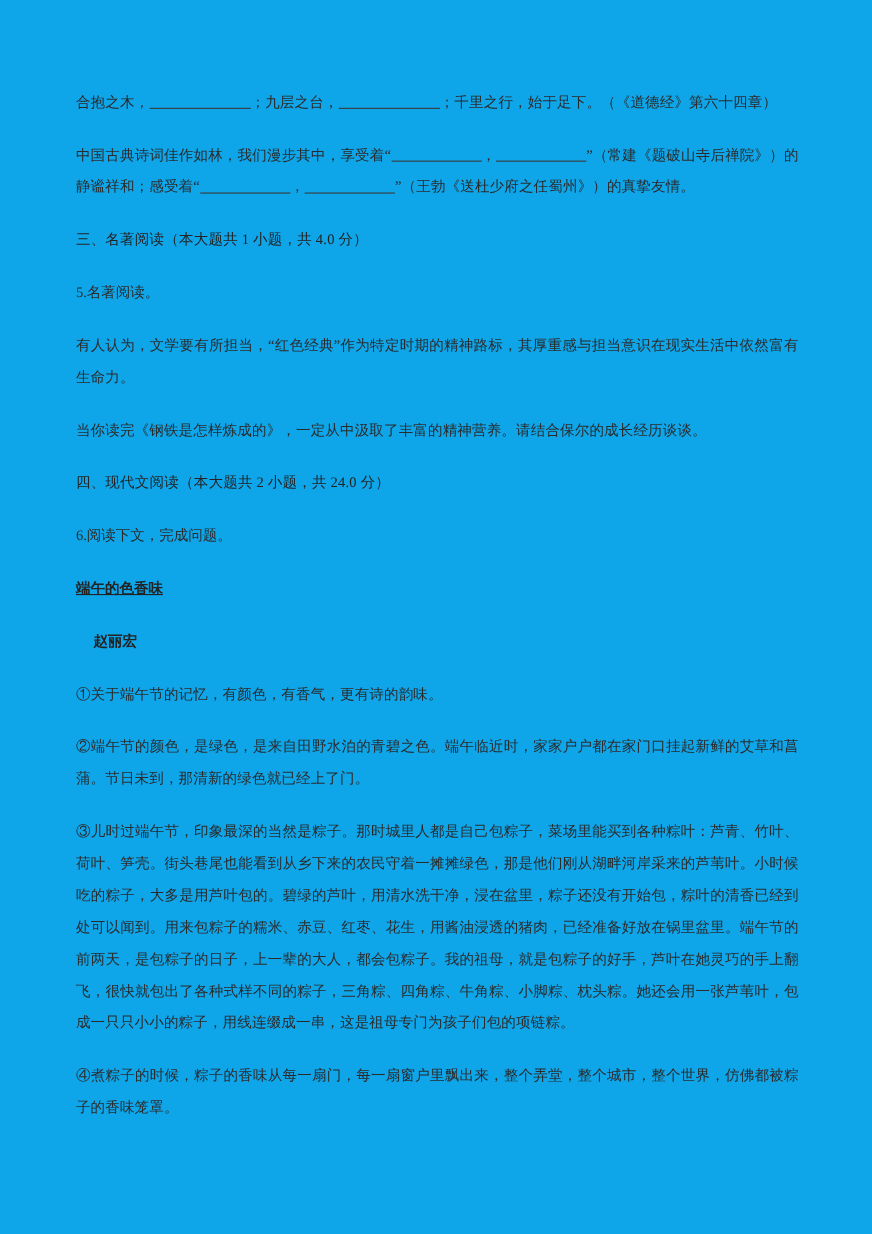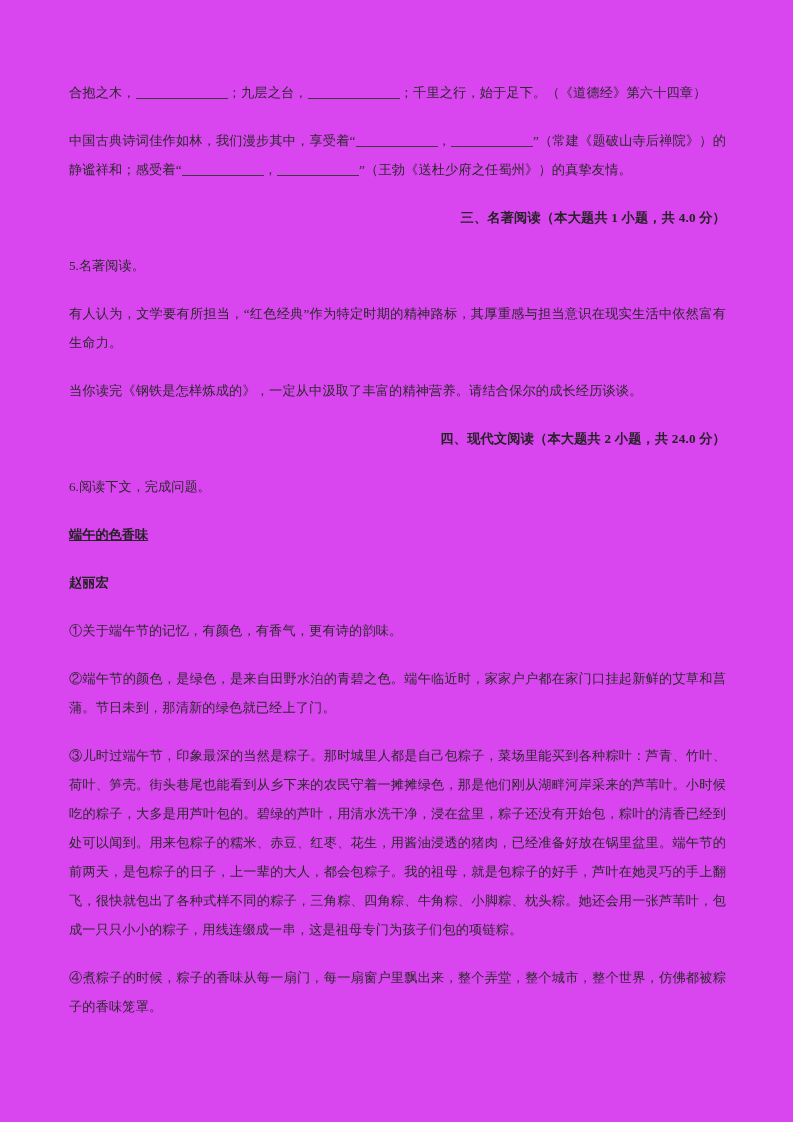--- a/index.html
+++ b/index.html
@@ -15,21 +15,21 @@
     -webkit-font-smoothing: antialiased;
     overflow: hidden;
   }
 
   .page {
     position: relative;
     width: 793px;
     height: 1122px;
     box-sizing: border-box;
     padding: 78px 68px 0 69px;
-    background: #d946ef;
+    background: #0ea5e9;
   }
 
   .doc-body {
     width: 657px;
   }
 
   
   .para {
     font-size: 13.2px;
     line-height: 29px;
@@ -37,25 +37,24 @@
     text-justify: inter-ideograph;
     margin: 0 0 19px 0;
     letter-spacing: 0.15px;
     color: #2b2b2b;
   }
 
   
   .section-heading {
     font-size: 13.2px;
     line-height: 29px;
-    font-weight: bold;
+    font-weight: normal;
     margin: 0 0 19px 0;
     color: #232323;
     letter-spacing: 0.2px;
-    text-align: right;
   }
 
   
   .question-line {
     font-size: 13.2px;
     line-height: 29px;
     margin: 0 0 19px 0;
     color: #2b2b2b;
   }
 
@@ -65,21 +64,21 @@
     font-weight: bold;
     margin: 0 0 19px 0;
     color: #232323;
     text-decoration: underline;
   }
 
   .article-author {
     font-size: 13.2px;
     line-height: 29px;
     font-weight: bold;
-    margin: 0 0 19px 0;
+    margin: 0 0 19px 16px;
     color: #232323;
   }
 
   
   .blank {
     display: inline-block;
     border-bottom: 1.2px solid #3a3a3a;
     vertical-align: -2px;
     height: 13px;
   }

